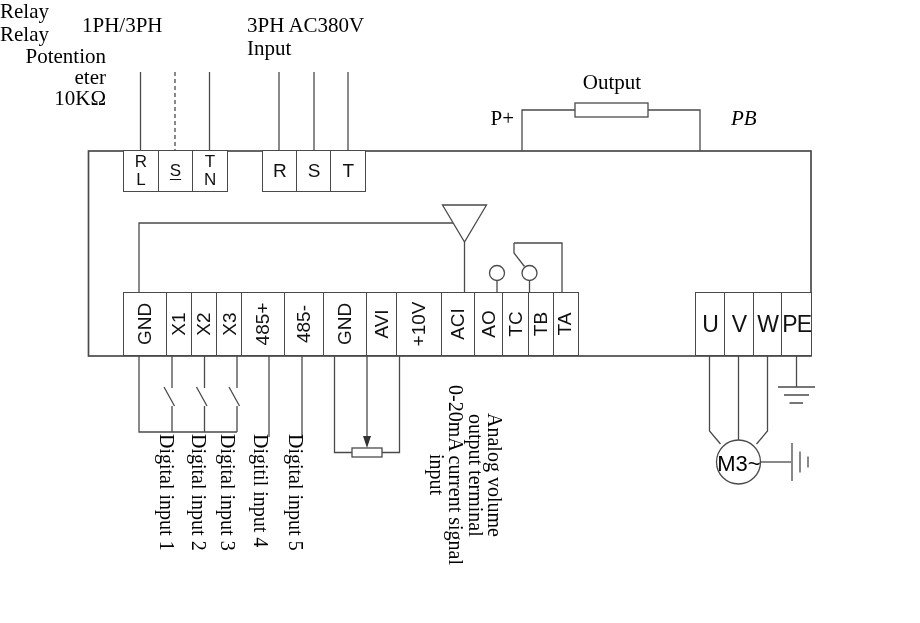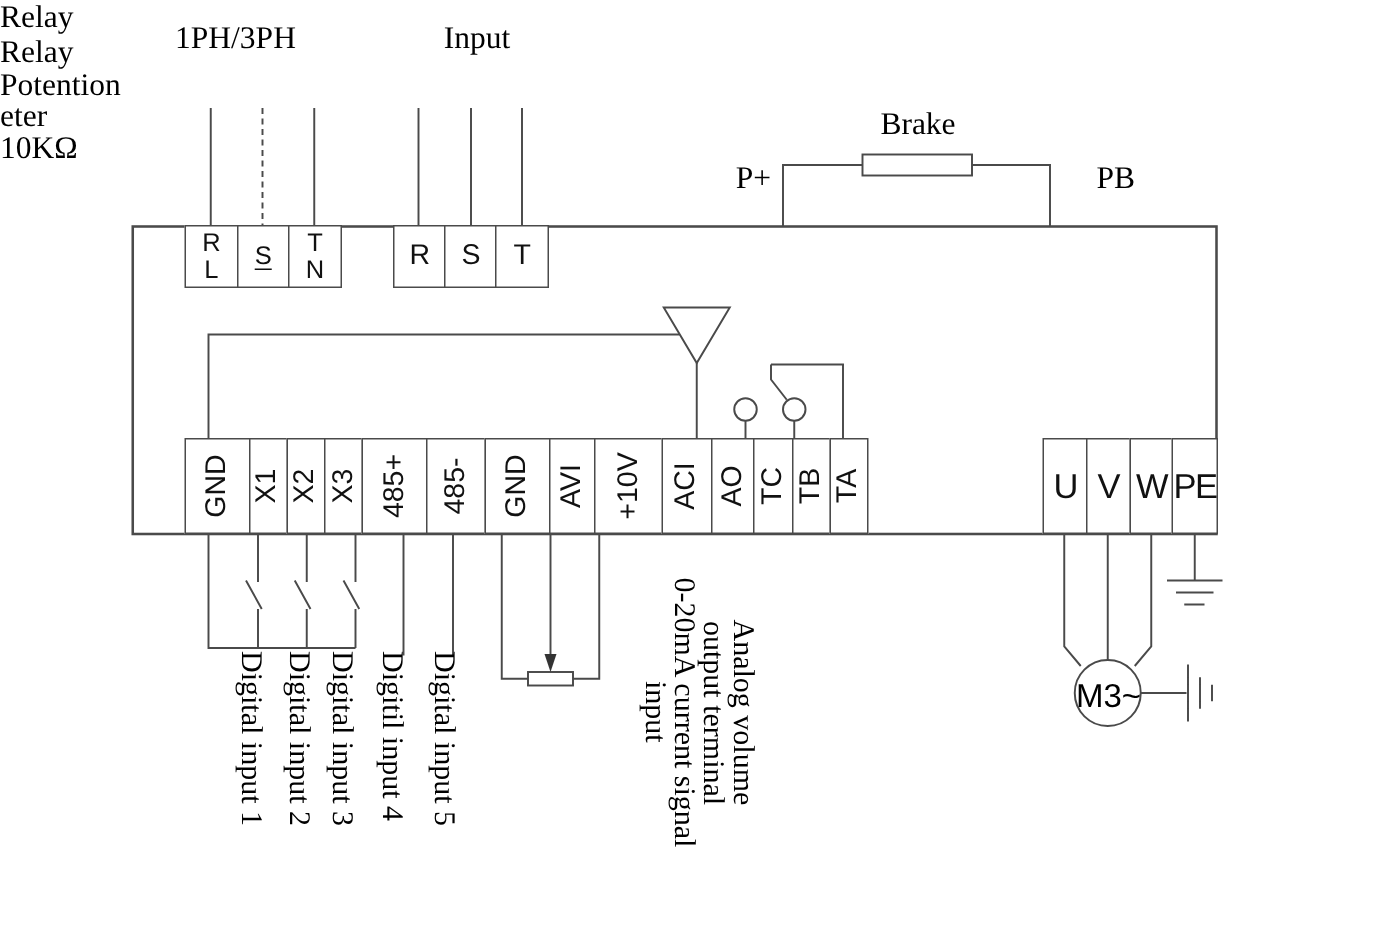--- a/index.html
+++ b/index.html
@@ -19,28 +19,28 @@
   .stackcell{flex-direction:column;justify-content:center;line-height:18px;}
   .stl{font-family:"Liberation Sans",sans-serif;font-size:17px;color:#111;}
   .ul{text-decoration:underline;text-underline-offset:3px;}
 
   #strip-ac220{left:123px;top:150px;width:105px;height:42px;}
   #strip-ac380{left:262px;top:150px;width:104px;height:42px;}
   #strip-control{left:123px;top:292px;width:456px;height:64px;}
   #strip-output{left:695px;top:292px;width:117px;height:64px;}
 
   
-  .toplabel{position:absolute;text-align:center;font-size:21px;line-height:23px;}
+  .toplabel{position:absolute;text-align:left;font-size:21px;line-height:23px;}
   #label-ac220{left:82px;top:14px;width:150px;}
   #label-ac380{left:247px;top:14px;width:142px;}
   #label-brake{left:573px;top:71px;width:78px;text-align:center;font-size:21px;}
   #label-pplus{left:478px;top:107px;width:36px;text-align:right;font-size:21px;}
-  #label-pb{left:731px;top:107px;font-size:21px;}
+  #label-pb{left:731px;top:107px;font-size:21px;font-style:italic;}
   #label-relay{left:499px;top:388px;width:88px;text-align:left;font-size:21px;line-height:23px;}
-  #label-pot{left:316px;top:494px;width:106px;text-align:left;font-size:21px;line-height:21px;}
+  #label-pot{left:316px;top:494px;width:106px;text-align:right;font-size:21px;line-height:21px;}
   #label-motor{position:absolute;left:714px;top:451px;width:50px;text-align:center;
                font-family:"Liberation Sans",sans-serif;font-size:22px;}
 
   
   .di-label{position:absolute;top:434px;writing-mode:vertical-rl;text-orientation:mixed;
             font-size:20px;white-space:nowrap;}
   #label-analog{position:absolute;left:424px;top:352px;height:246px;width:80px;
                 writing-mode:vertical-rl;text-orientation:mixed;
                 font-size:20px;line-height:19.5px;text-align:center;}
   #label-analog div{white-space:nowrap;}
@@ -97,23 +97,24 @@
     <path d="M792,443 V481 M800,451.5 V472.5 M808,456.5 V467.5"></path>
 
     <path d="M796.5,356 V387"></path>
     <path d="M778,387 H815 M784,395 H809 M789.5,403 H803"></path>
   </svg>
 
   <div class="toplabel" id="label-ac220">
     <div>1PH/3PH</div>
   </div>
   <div class="toplabel" id="label-ac380">
+    <div>3PH AC380V</div>
     <div>Input</div>
   </div>
-  <div id="label-brake" class="toplabel">Brake</div>
+  <div id="label-brake" class="toplabel">Output</div>
   <div id="label-pplus" class="toplabel">P+</div>
   <div id="label-pb" class="toplabel">PB</div>
 
   <div class="strip" id="strip-ac220">
       <div class="cell stackcell">
         <span class="stl">R</span>
         <span class="stl">L</span>
       </div>
       <div class="cell stackcell">
         <span class="stl ul">S</span>

